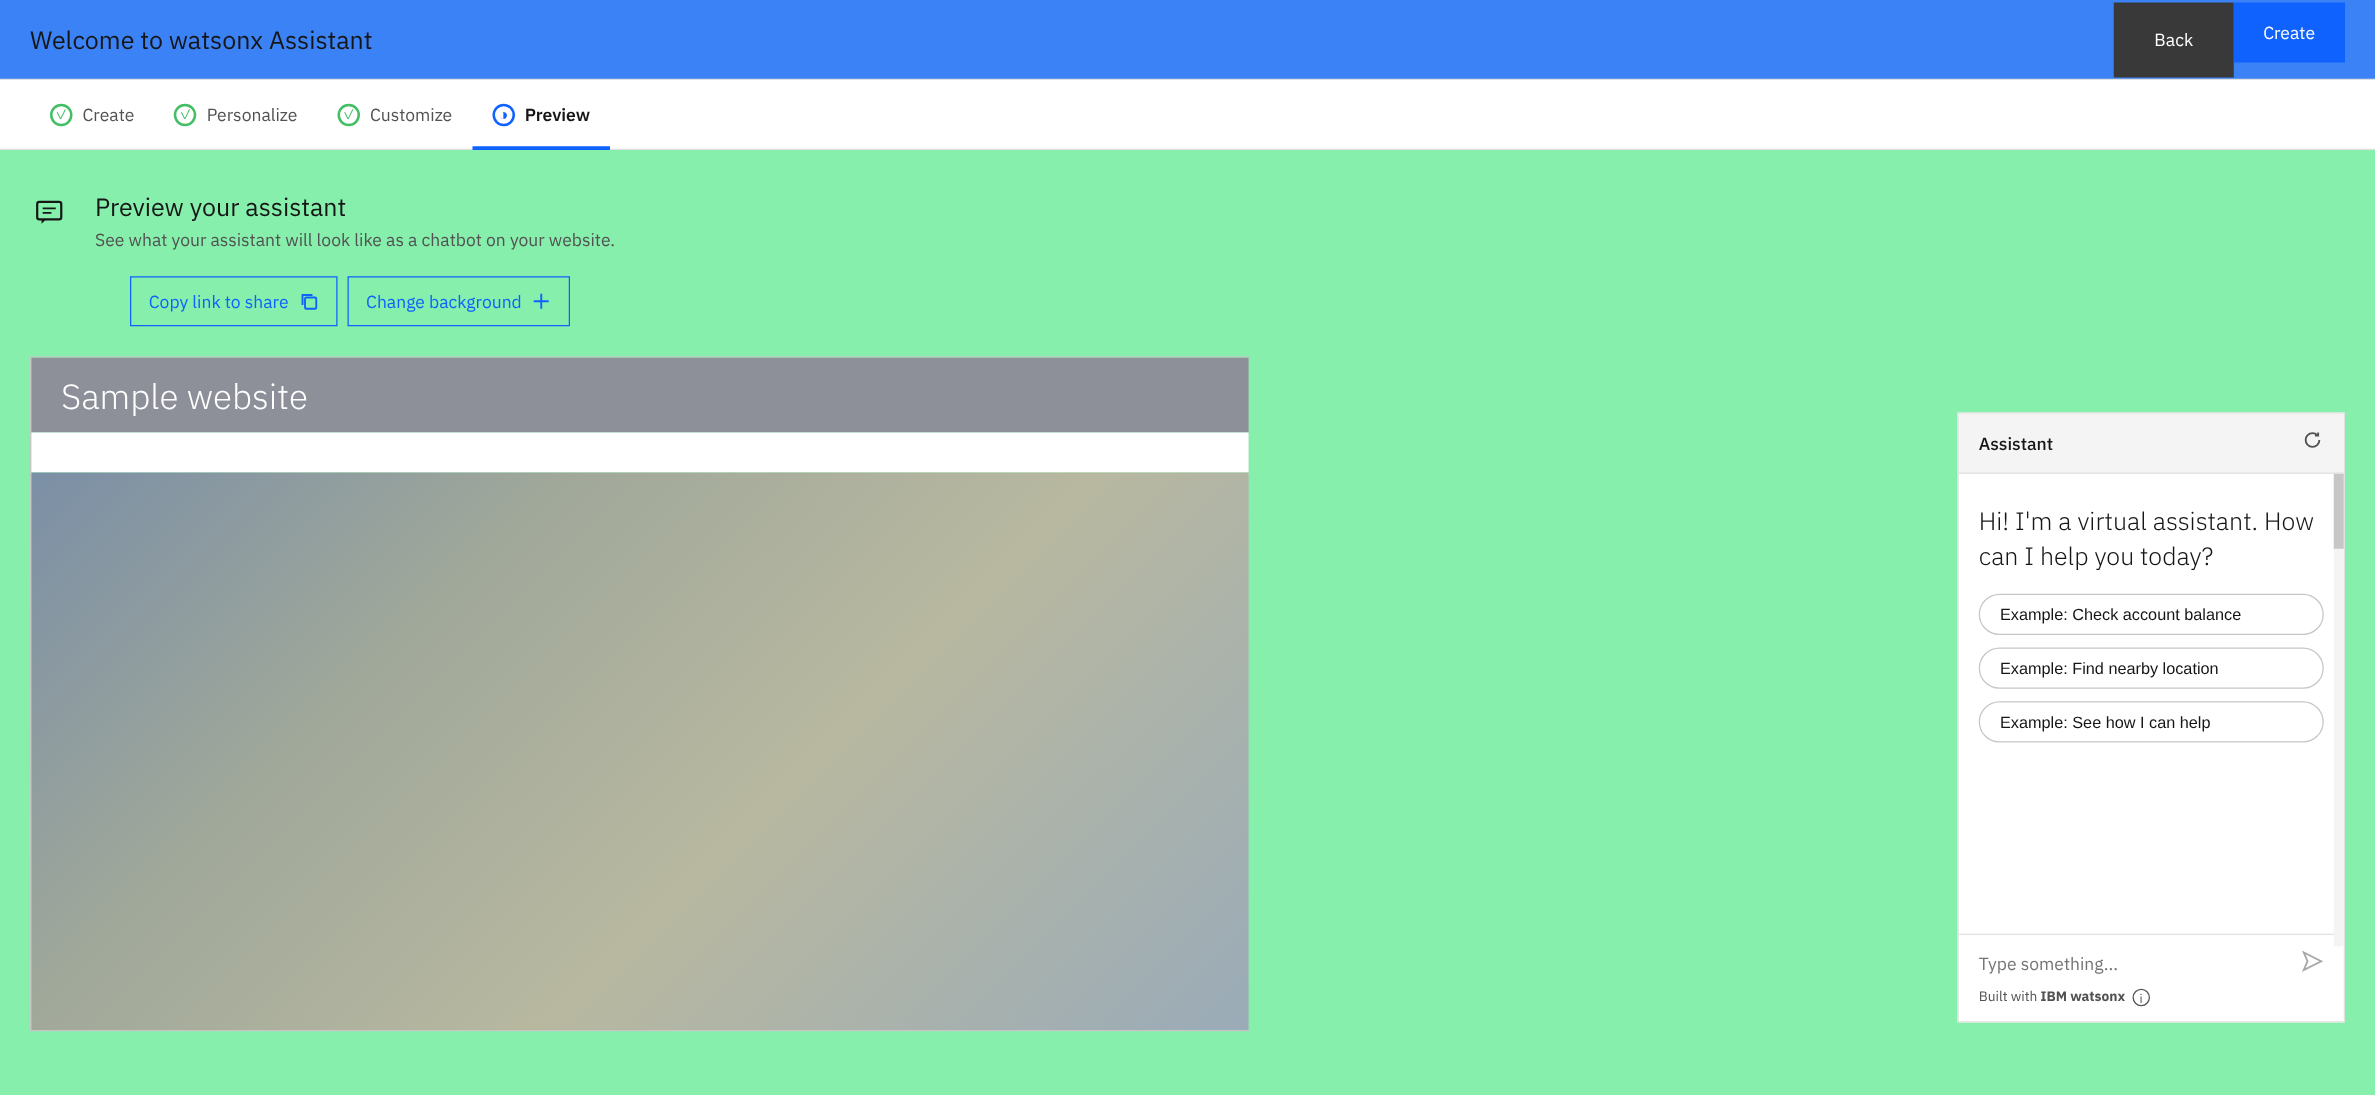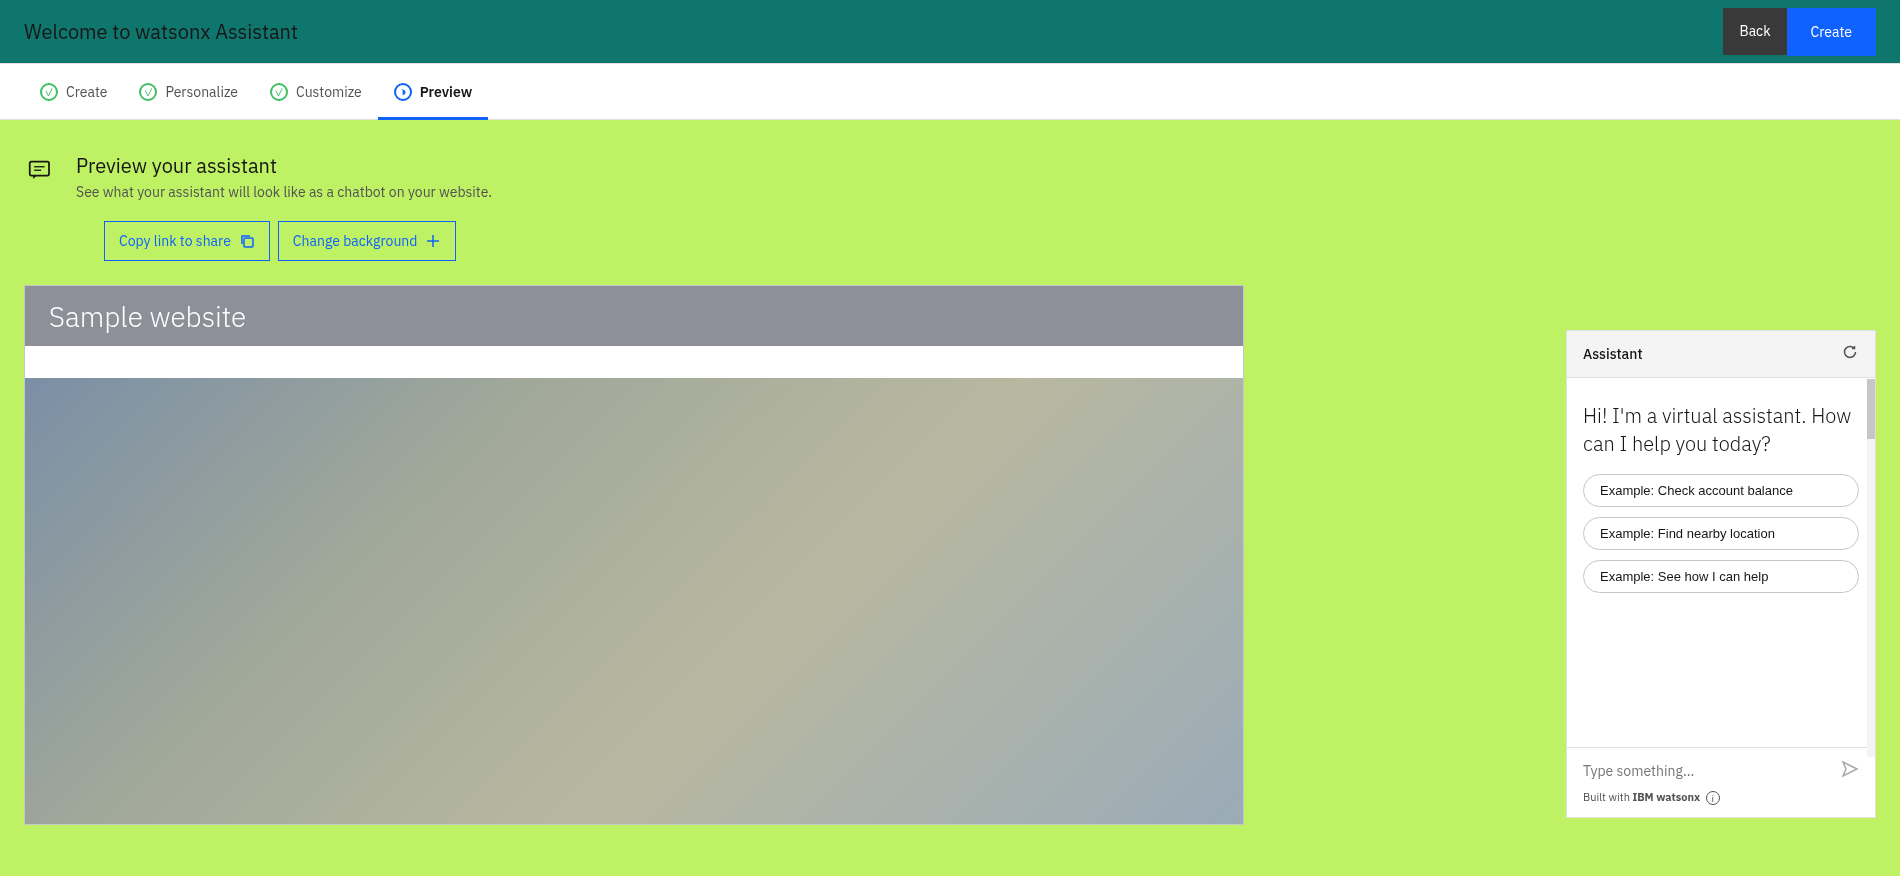--- a/index.html
+++ b/index.html
@@ -9,40 +9,40 @@
       width: 1900px;
       min-height: 876px;
       overflow: hidden;
     }
 
     
     .header {
       display: flex;
       align-items: center;
       justify-content: space-between;
-      background: #0f766e;
+      background: #3b82f6;
       padding: 0 24px;
       height: 64px;
       border-bottom: 1px solid #e0e0e0;
     }
     .header-title {
       font-size: 20px;
       font-weight: 400;
       color: #161616;
     }
     .header-actions {
       display: flex;
       gap: 0;
     }
     .btn-back {
       background: #393939;
       color: #ffffff;
       border: none;
-      padding: 0 16px;
-      height: 47px;
+      padding: 0 32px;
+      height: 60px;
       font-size: 14px;
       cursor: pointer;
       font-family: inherit;
     }
     .btn-create {
       background: #0f62fe;
       color: #ffffff;
       border: none;
       padding: 0 24px;
       height: 48px;
@@ -105,21 +105,21 @@
     .step-icon.half {
       background: transparent;
       border: 2px solid #0f62fe;
       color: #0f62fe;
       font-size: 13px;
     }
 
     
     .main-content {
       padding: 32px 24px 24px 24px;
-      background: #bef264;
+      background: #86efac;
       display: flex;
       gap: 0;
       min-height: calc(876px - 120px);
     }
 
     .left-panel {
       flex: 1;
       min-width: 0;
     }
 
@@ -174,21 +174,21 @@
       width: 16px;
       height: 16px;
     }
 
     
     .website-preview {
       margin-left: 0;
       border: 1px solid #c6c6c6;
       overflow: hidden;
       position: relative;
-      width: 1220px;
+      width: 976px;
       height: 540px;
     }
     .website-header {
       background: #8d9099;
       height: 60px;
       display: flex;
       align-items: center;
       padding: 0 24px;
     }
     .website-header-text {

